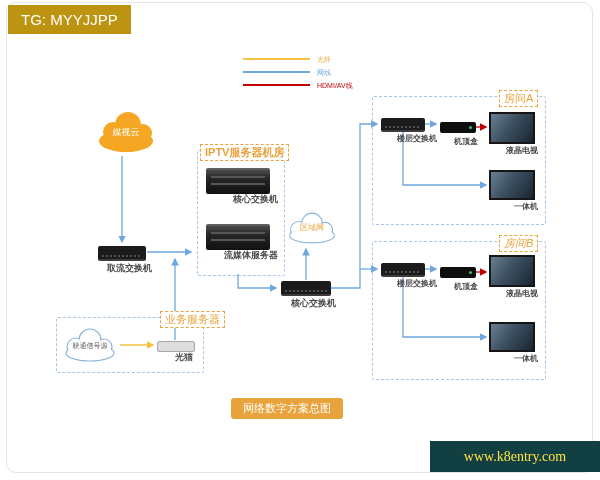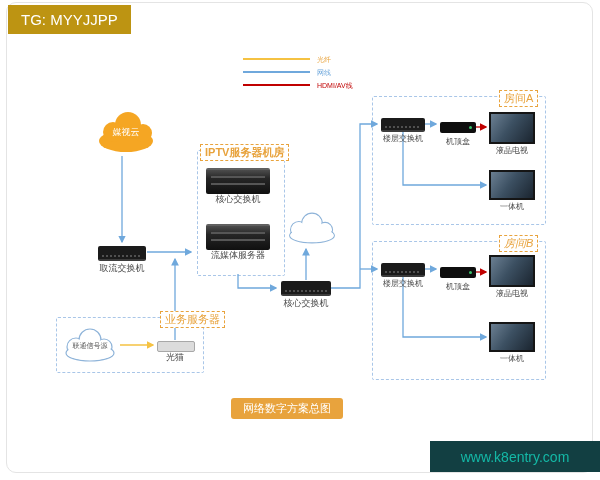--- a/index.html
+++ b/index.html
@@ -6,22 +6,22 @@
   body {font-family:"Liberation Sans","DejaVu Sans",sans-serif;}
   #page {position:relative; width:600px; height:480px; background:#fff; overflow:hidden;}
 
   .frame {position:absolute; left:6px; top:2px; width:585px; height:469px;
           border:1px solid #e4e4e4; border-radius:10px; z-index:0;}
 
   
   .tg-badge {position:absolute; left:8px; top:5px; background:#BD9412; color:#fff;
              font-size:15px; padding:6px 13px; z-index:6;}
   .watermark {position:absolute; left:430px; top:441px; width:170px; height:31px;
-              background:#123F42; color:#14b8a6; font-size:14px; display:flex;
-              align-items:center; justify-content:center; z-index:6;}
+              background:#123F42; color:#fde047; font-size:14px; display:flex;
+              align-items:center; justify-content:center; z-index:6;font-family:Liberation Serif, serif;}
   .title-badge {position:absolute; left:231px; top:398px; background:#E8A33D; color:#fff;
                 font-size:11px; padding:3px 12px; border-radius:3px; z-index:4;}
 
   
   .legend {position:absolute; left:243px; top:55px; display:flex; flex-direction:column; gap:5px; z-index:4;}
   .legend-row {display:flex; align-items:center; gap:7px; height:8px;}
   .legend-line {width:67px; height:2px;}
   .legend-label {font-size:7px; line-height:1; white-space:nowrap;}
   .c-fiber {background:#F5C242;} .t-fiber {color:#E8A33D;}
   .c-eth {background:#6FA8DC;}  .t-eth {color:#6FA8DC;}
@@ -47,21 +47,21 @@
   .stb {background:#0e0e0e; border-radius:2px;}
   .stb::after {content:""; position:absolute; right:4px; top:38%; width:3px; height:3px; border-radius:50%; background:#39c26a;}
   .tv {border:2px solid #151515; box-sizing:border-box;
        background:linear-gradient(125deg,#6b7f92 0%, #3c5062 45%, #1b2530 100%);}
   .modem {background:#dcdcdc; border:1px solid #a8a8a8; border-radius:2px;}
 
   .cloud-svg {position:absolute; z-index:3;}
   .cloud-text {position:absolute; z-index:4; display:flex; align-items:center; justify-content:center;
                text-align:center; line-height:1;}
 
-  .node-label {position:absolute; font-size:9px; color:#4a4a4a; text-align:center; line-height:1.1; z-index:3; white-space:nowrap;}
+  .node-label {position:absolute; font-size:9px; color:#4a4a4a; text-align:right; line-height:1.1; z-index:3; white-space:nowrap;font-weight:bold;}
   .node-label.small {font-size:8px;}
 </style>
 </head>
 <body>
 
 <div id="page">
 
   <div class="frame"></div>
 
   <div class="tg-badge">TG: MYYJJPP</div>
@@ -142,20 +142,21 @@
       <circle cx="44" cy="20" r="8"></circle>
       <ellipse cx="30" cy="26" rx="24" ry="8"></ellipse>
     </g>
     <g fill="#ffffff">
       <circle cx="16" cy="20" r="8"></circle>
       <circle cx="30" cy="13" r="10"></circle>
       <circle cx="44" cy="20" r="7"></circle>
       <ellipse cx="30" cy="26" rx="23" ry="7"></ellipse>
     </g>
   </svg>
+  <div class="cloud-text" style="left:284px; top:212px; width:56px; height:32px; color:#E8A33D; font-size:8px;">区域网</div>
 
   <div class="dev switch-dev" style="left:281px; top:281px; width:50px; height:13px;"></div>
   <div class="node-label" style="left:276px; top:299px; width:60px;">核心交换机</div>
 
   <div class="box" style="left:56px; top:317px; width:146px; height:54px;"></div>
   <div class="box-tag" style="left:160px; top:311px;">业务服务器</div>
 
   <svg class="cloud-svg" style="left:60px; top:327px;" width="60" height="36" viewBox="0 0 60 36">
     <g stroke="#8FB4D9" fill="#ffffff" stroke-width="1.2">
       <circle cx="16" cy="20" r="9"></circle>

